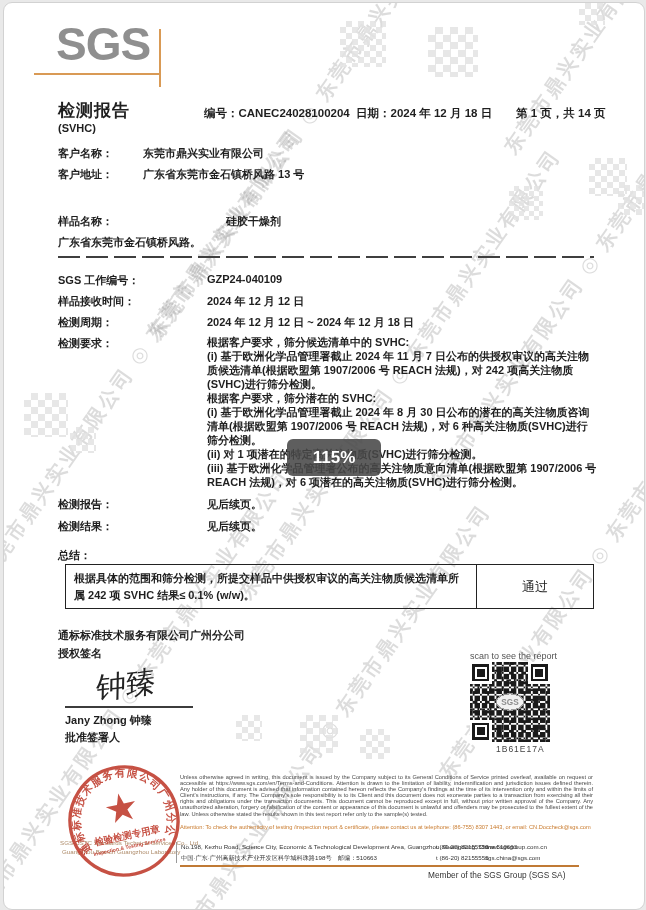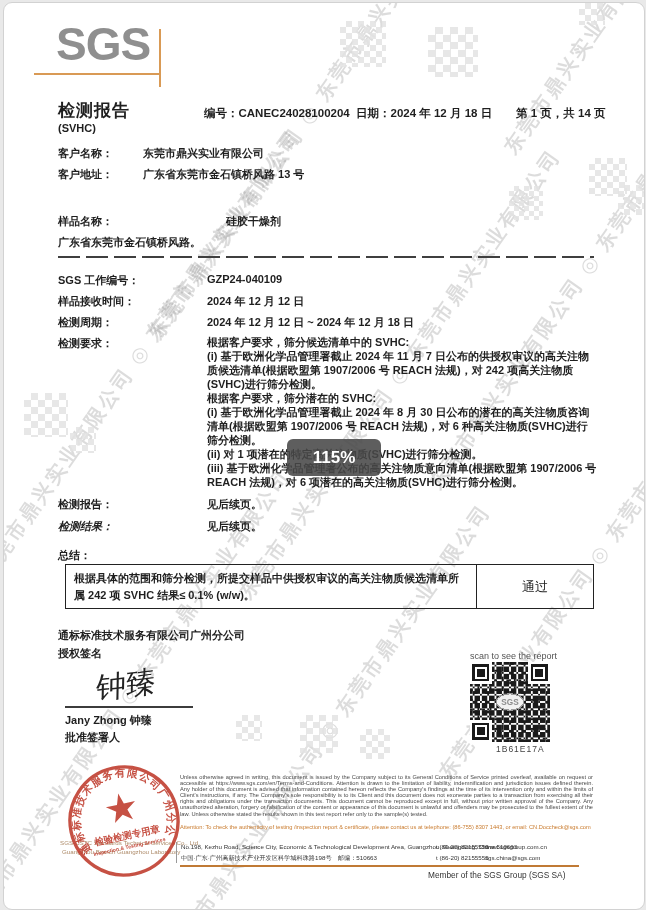--- a/index.html
+++ b/index.html
@@ -137,21 +137,21 @@
     <div class="reqline">(i) 基于欧洲化学品管理署截止 2024 年 8 月 30 日公布的潜在的高关注物质咨询</div>
     <div class="reqline">清单(根据欧盟第 1907/2006 号 REACH 法规)，对 6 种高关注物质(SVHC)进行</div>
     <div class="reqline">筛分检测。</div>
     <div class="reqline">(ii) 对 1 项潜在的特定高关注物质(SVHC)进行筛分检测。</div>
     <div class="reqline">(iii) 基于欧洲化学品管理署公布的高关注物质意向清单(根据欧盟第 1907/2006 号</div>
     <div class="reqline">REACH 法规)，对 6 项潜在的高关注物质(SVHC)进行筛分检测。</div>
   </div>
 
   <div class="abs lbl z1" style="left:54px;top:494px;">检测报告：</div>
   <div class="abs val z1" style="left:203px;top:494px;">见后续页。</div>
-  <div class="abs lbl z1" style="left:54px;top:516px;font-style:italic;">检测结果：</div>
+  <div class="abs lbl z1" style="left:54px;top:516px;">检测结果：</div>
   <div class="abs val z1" style="left:203px;top:516px;">见后续页。</div>
 
   <div class="abs lbl z1" style="left:54px;top:545px;">总结：</div>
   <div class="abs sum-table" style="left:61px;top:561px;width:527px;min-height:43px;">
     <div class="sum-left">根据具体的范围和筛分检测，所提交样品中供授权审议的高关注物质候选清单所属 242 项 SVHC 结果≤ 0.1% (w/w)。</div>
     <div class="sum-right">通过</div>
   </div>
 
   <div class="abs lbl z1" style="left:54px;top:625px;">通标标准技术服务有限公司广州分公司</div>
   <div class="abs lbl z1" style="left:54px;top:643px;">授权签名</div>

